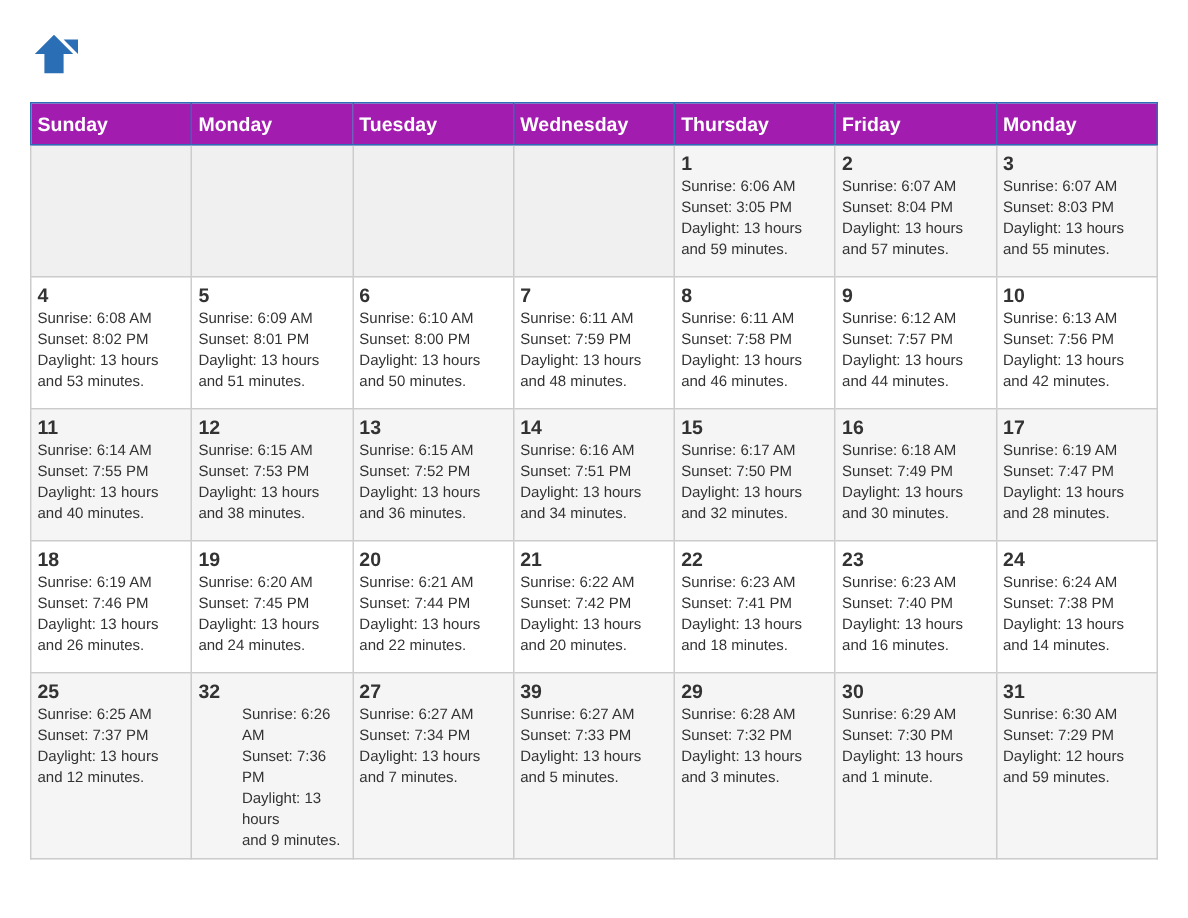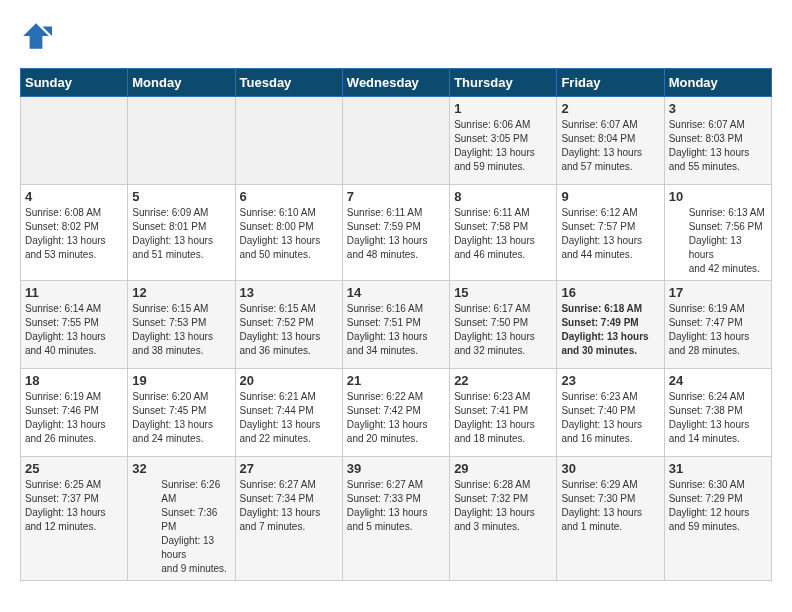--- a/index.html
+++ b/index.html
@@ -51,21 +51,21 @@
     .location {
       font-size: 16px;
       color: #555;
     }
     table {
       width: 100%;
       border-collapse: collapse;
       table-layout: fixed;
     }
     thead tr th {
-      background-color: #0c4a6e;
+      background-color: #a21caf;
       color: #fff;
       font-size: 13px;
       font-weight: bold;
       padding: 6px 4px;
       text-align: left;
       border: 1px solid #2a6eb5;
     }
     tbody tr td {
       border: 1px solid #ccc;
       vertical-align: top;
@@ -193,21 +193,21 @@
         </td>
         <td>
           <span class="day-number">9</span>
           <div class="cell-info" style="white-space: pre-line;">Sunrise: 6:12 AM
 Sunset: 7:57 PM
 Daylight: 13 hours
 and 44 minutes.</div>
         </td>
         <td>
           <span class="day-number">10</span>
-          <div class="cell-info" style="white-space: pre-line; margin-left: 20px;">Sunrise: 6:13 AM
+          <div class="cell-info" style="white-space: pre-line;">Sunrise: 6:13 AM
 Sunset: 7:56 PM
 Daylight: 13 hours
 and 42 minutes.</div>
         </td>
       </tr>
       <tr>
         <td>
           <span class="day-number">11</span>
           <div class="cell-info" style="white-space: pre-line;">Sunrise: 6:14 AM
 Sunset: 7:55 PM
@@ -237,21 +237,21 @@
         </td>
         <td>
           <span class="day-number">15</span>
           <div class="cell-info" style="white-space: pre-line;">Sunrise: 6:17 AM
 Sunset: 7:50 PM
 Daylight: 13 hours
 and 32 minutes.</div>
         </td>
         <td>
           <span class="day-number">16</span>
-          <div class="cell-info" style="white-space: pre-line; font-weight: bold;">Sunrise: 6:18 AM
+          <div class="cell-info" style="white-space: pre-line;">Sunrise: 6:18 AM
 Sunset: 7:49 PM
 Daylight: 13 hours
 and 30 minutes.</div>
         </td>
         <td>
           <span class="day-number">17</span>
           <div class="cell-info" style="white-space: pre-line;">Sunrise: 6:19 AM
 Sunset: 7:47 PM
 Daylight: 13 hours
 and 28 minutes.</div>

